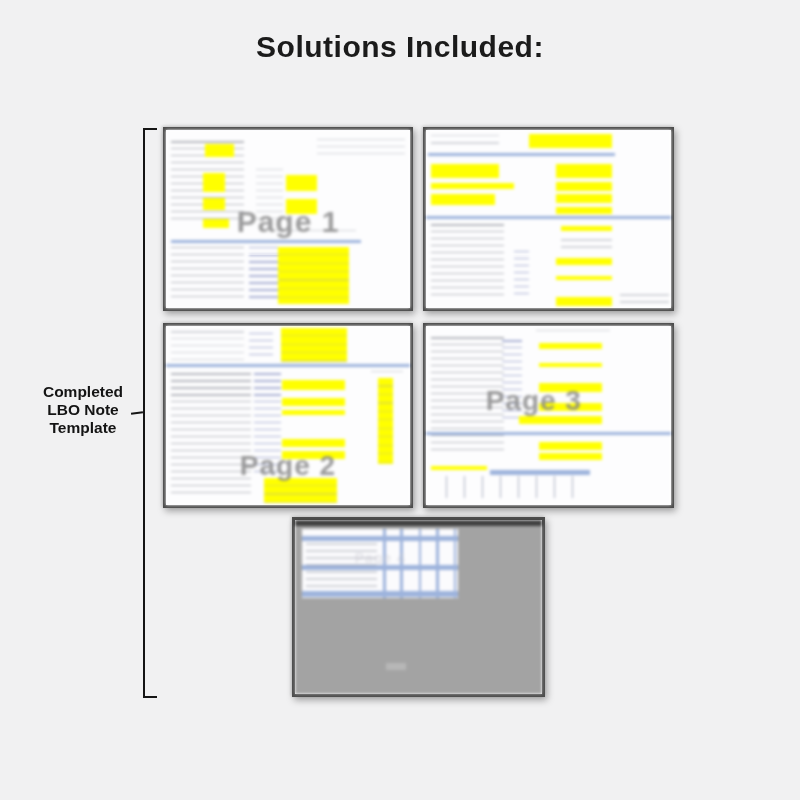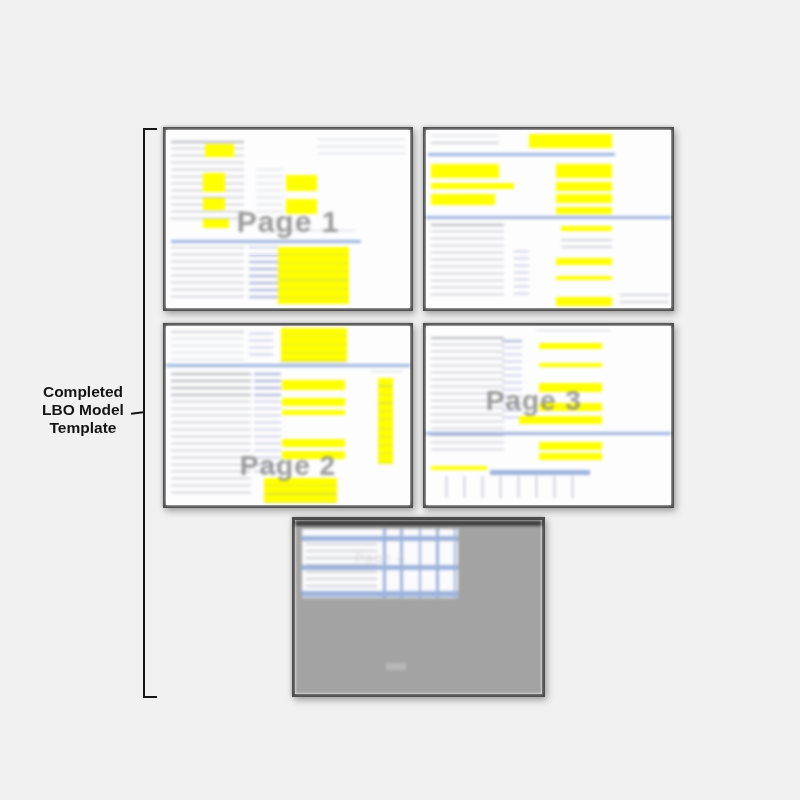--- a/index.html
+++ b/index.html
@@ -55,27 +55,28 @@
     font-weight:600;color:#8b8b8b;opacity:.85;letter-spacing:1px;
   }
   .wm.faint{color:#c3c3cc;opacity:.4;}
   .ybar-rows{background-image:repeating-linear-gradient(180deg,transparent 0 7px,rgba(190,190,120,.45) 7px 8.5px);}
 </style>
 </head>
 <body>
 
 <div class="canvas">
 
+  <div class="title">Solutions Included:</div>
 
   <div class="bracket-v"></div>
   <div class="bracket-hook top"></div>
   <div class="bracket-hook bottom"></div>
   <div class="bracket-tick"></div>
   <div class="bracket-label">Completed
-LBO Model
+LBO Note
 Template</div>
 
   <div class="shot" style="left:163px;top:127px;width:250px;height:184px;">
     <div class="sheet">
       <div class="t" style="left:2%;top:6%;width:30%;height:46%;"></div>
       <div class="t light" style="left:37%;top:22%;width:11%;height:28%;"></div>
       <div class="t light" style="left:62%;top:5%;width:36%;height:12%;"></div>
       <div class="y" style="left:16%;top:8%;width:12%;height:7%;"></div>
       <div class="y" style="left:15%;top:24%;width:9%;height:11%;"></div>
       <div class="y" style="left:15%;top:38%;width:9%;height:7%;"></div>

